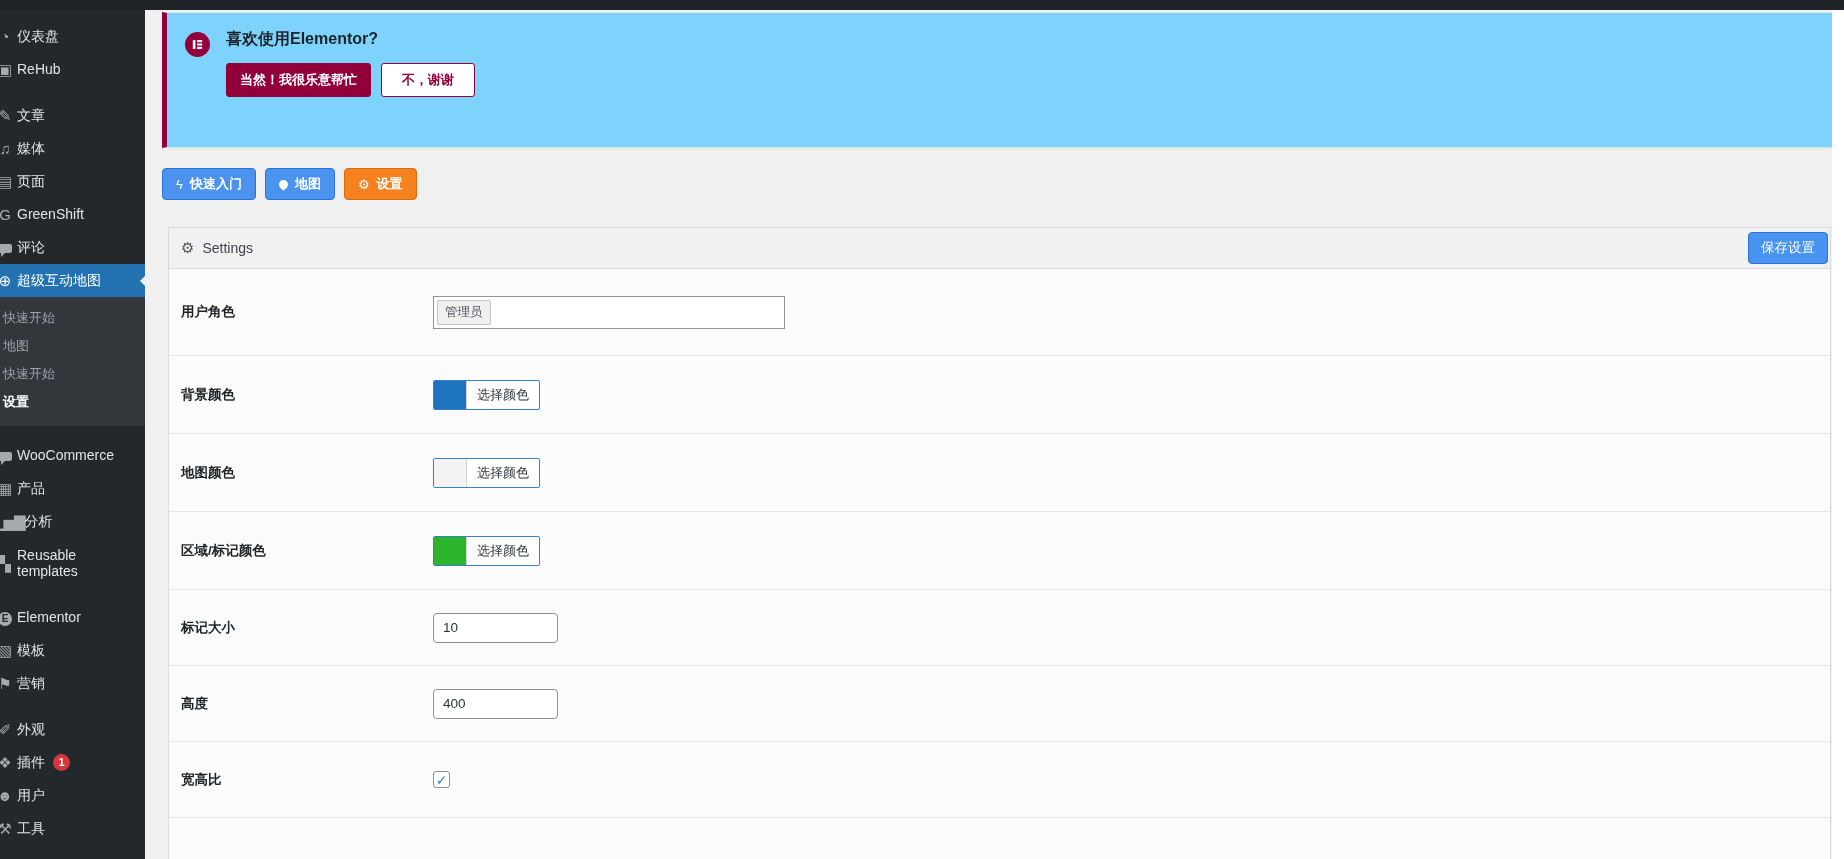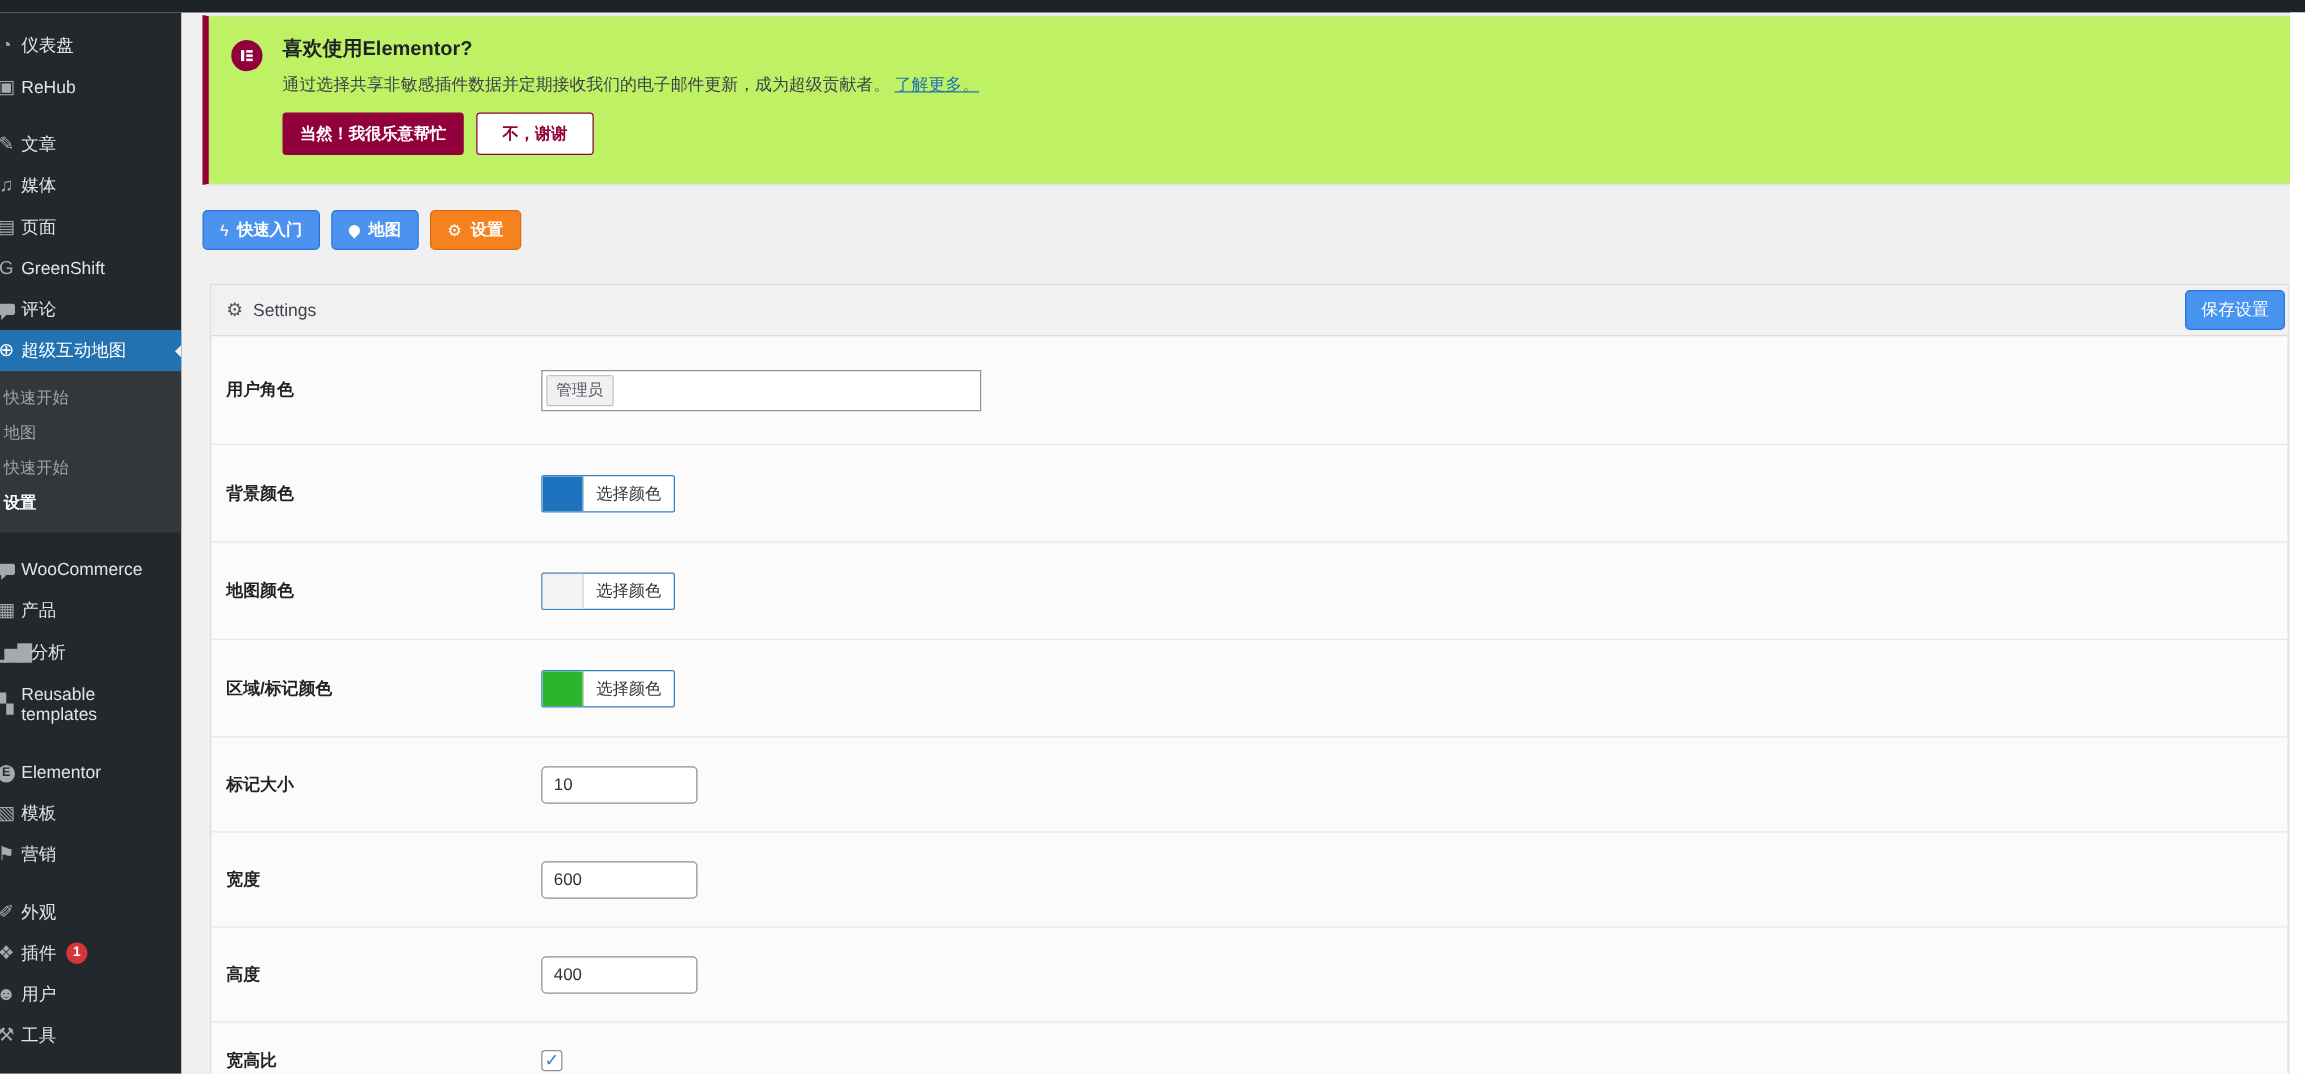--- a/index.html
+++ b/index.html
@@ -36,21 +36,21 @@
   .circle-ic { display:inline-block; width:14px; height:14px; line-height:14px; border-radius:50%;
     background:#a7aaad; color:#23282d; font-size:10px; font-weight:bold; text-align:center; }
   .glyph-sm { font-size:12px; letter-spacing:-1px; }
 
   
   #content { position:absolute; top:10px; left:145px; right:0; bottom:0; background:#f0f0f1; overflow:hidden; }
   #scroll-strip { position:absolute; top:10px; right:0; width:12px; height:849px; background:#fff; z-index:40; }
 
   
   #elementor-notice { position:absolute; left:17px; top:2px; width:1674px; height:136px;
-    background:#bef264; border:1px solid #e2e4e7; border-left:5px solid var(--accent,#92003b);
+    background:#7dd3fc; border:1px solid #e2e4e7; border-left:5px solid var(--accent,#92003b);
     box-shadow:0 1px 1px rgba(0,0,0,.04); }
   .notice-inner { display:flex; padding:16px 18px 0 18px; }
   .e-logo { flex:0 0 25px; width:25px; height:25px; border-radius:50%; background:var(--accent,#92003b);
     display:flex; align-items:center; justify-content:center; margin-right:16px; margin-top:3px; }
   .notice-title { font-size:16px; font-weight:bold; color:#1d2327; margin-bottom:9px; }
   .notice-body { font-size:13.5px; color:#3c434a; }
   .notice-link { color:#2271b1; text-decoration:underline; cursor:pointer; }
   .notice-btns { margin-top:13px; display:flex; gap:10px; }
   .btn-accept { background:var(--accent,#92003b); color:#fff; border:1px solid var(--accent,#92003b);
     font-size:13px; font-weight:bold; padding:7px 13px; border-radius:3px; cursor:pointer; }
@@ -198,24 +198,20 @@
             <g fill="#ffffff">
           <rect x="1.4" y="1.6" width="2" height="6.8"></rect>
           <rect x="4.6" y="1.6" width="4" height="1.6"></rect>
           <rect x="4.6" y="4.2" width="4" height="1.6"></rect>
           <rect x="4.6" y="6.8" width="4" height="1.6"></rect>
         </g>
           </svg>
       </span>
       <div>
         <div class="notice-title">喜欢使用Elementor?</div>
-        <div class="notice-body">
-          <span>通过选择共享非敏感插件数据并定期接收我们的电子邮件更新，成为超级贡献者。</span>
-          <span class="notice-link">了解更多。</span>
-        </div>
         <div class="notice-btns">
           <button class="btn-accept">当然！我很乐意帮忙</button>
           <button class="btn-dismiss">不，谢谢</button>
         </div>
       </div>
     </div>
   </div>
 
   <div id="toolbar">
       <button class="tb-btn" style="background: rgb(75, 147, 238); border-color: rgb(43, 114, 217);">
@@ -264,24 +260,20 @@
           <div class="color-btn">
             <span class="color-swatch" style="background: rgb(44, 181, 44);"></span>
             <span class="color-label">选择颜色</span>
           </div>
         </div>
         <div class="setting-row">
           <div class="row-label">标记大小</div>
           <input class="num-input" type="text" value="10" style="">
         </div>
         <div class="setting-row">
-          <div class="row-label">宽度</div>
-          <input class="num-input" type="text" value="600" style="">
-        </div>
-        <div class="setting-row">
           <div class="row-label">高度</div>
           <input class="num-input" type="text" value="400" style="">
         </div>
         <div class="setting-row">
           <div class="row-label">宽高比</div>
           <div class="wide-check">✓</div>
         </div>
       </div>
   </section>
 

